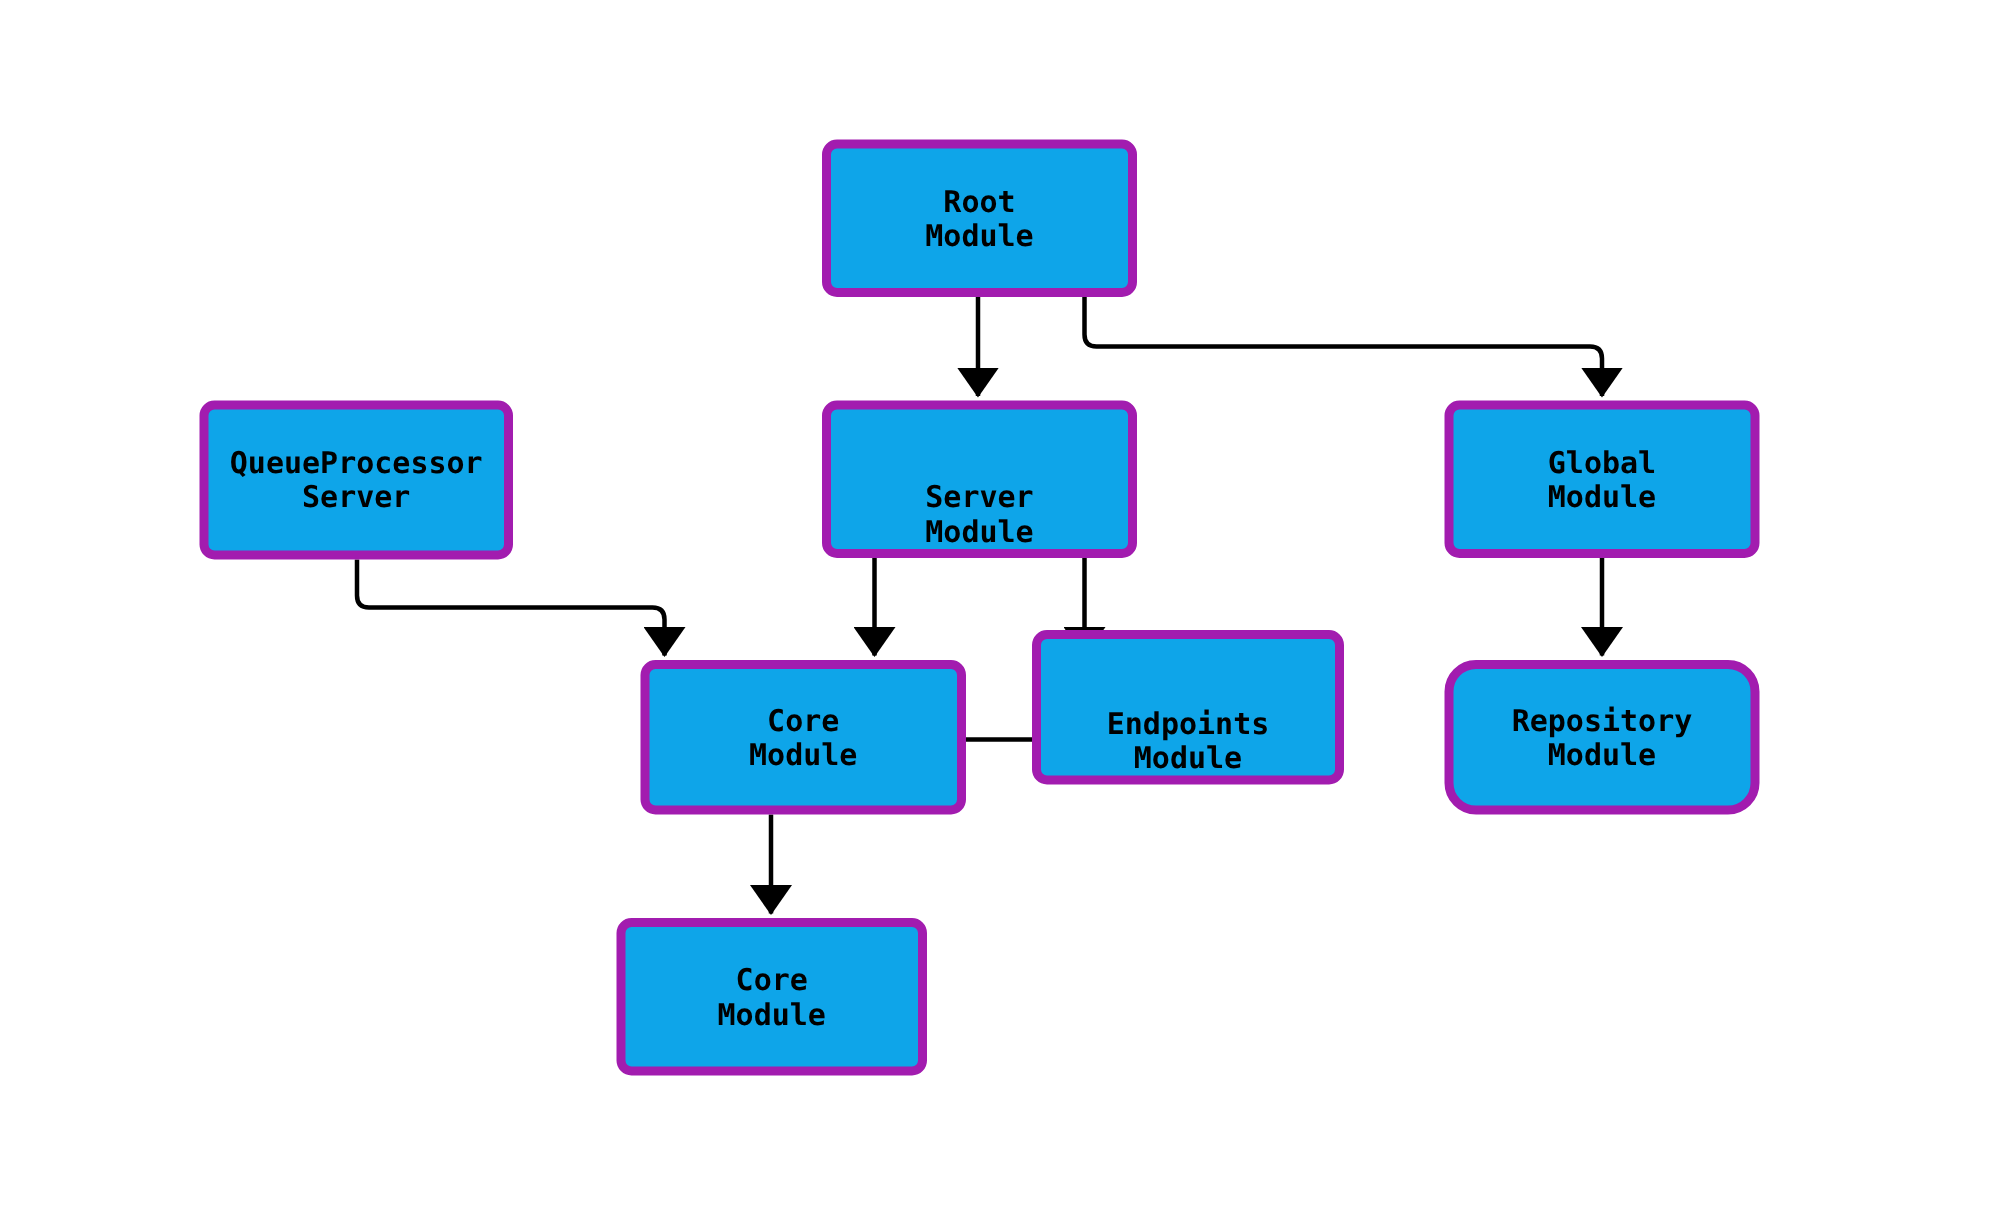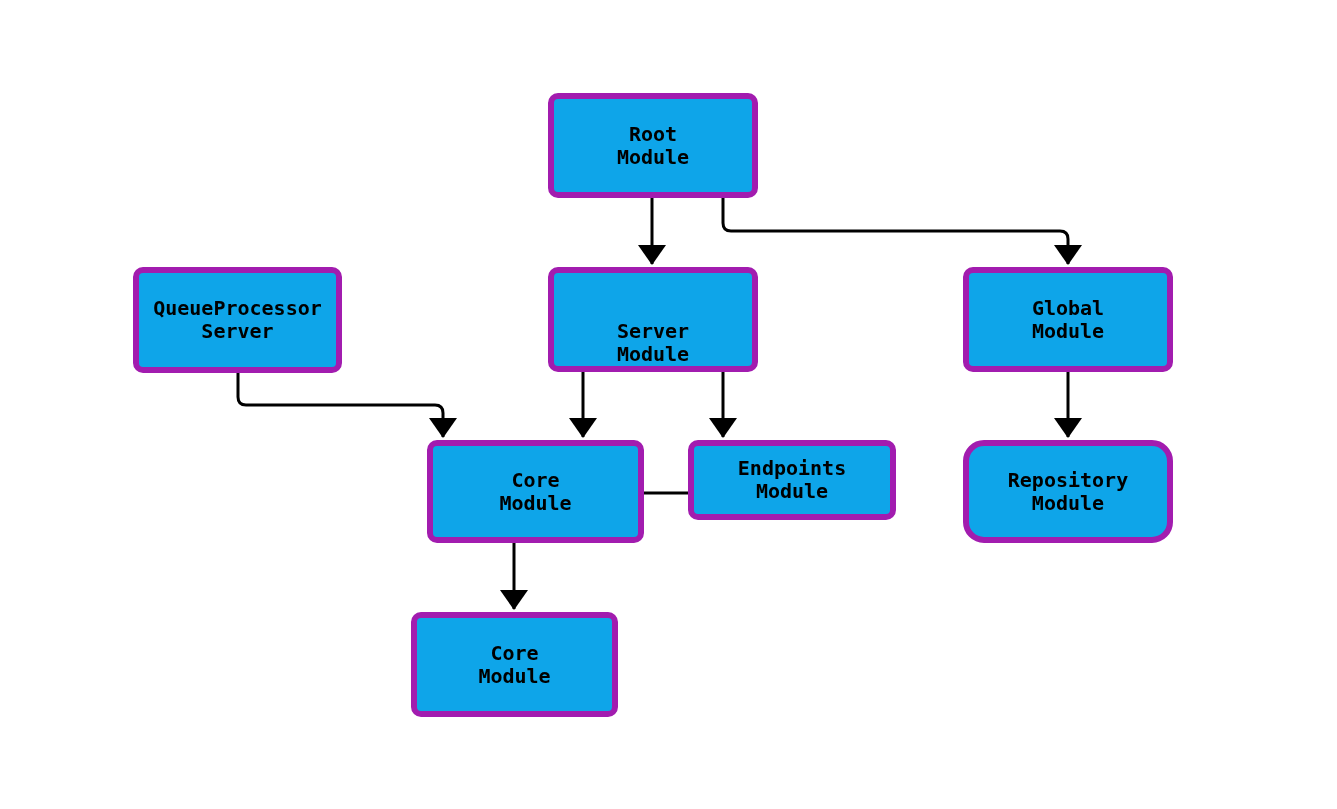--- a/index.html
+++ b/index.html
@@ -44,21 +44,21 @@
     color: #000000;
     text-align: center;
     white-space: pre-line;
   }
   
   .node-root          { left: 548px; top:  93px; width: 210px; height: 105px; }
   .node-queueprocessor{ left: 133px; top: 267px; width: 209px; height: 106px; }
   .node-server        { left: 548px; top: 267px; width: 210px; height: 105px; align-items: flex-end; }
   .node-global        { left: 963px; top: 267px; width: 210px; height: 105px; }
   .node-core          { left: 411px; top: 440px; width: 217px; height: 103px; margin-left: 16px; }
-  .node-endpoints     { left: 688px; top: 440px; width: 208px; height: 80px; }
+  .node-endpoints     { left: 688px; top: 420px; width: 208px; height: 103px; align-items: flex-end; }
   .node-repository    { left: 963px; top: 440px; width: 210px; height: 103px; border-radius: 21px; }
   .node-queue         { left: 411px; top: 612px; width: 207px; height: 105px; }
 </style>
 </head>
 <body>
 
 <div class="canvas">
 
   <svg class="edges-layer" width="1337" height="809" viewBox="0 0 1337 809" xmlns="http://www.w3.org/2000/svg">
     <defs>

